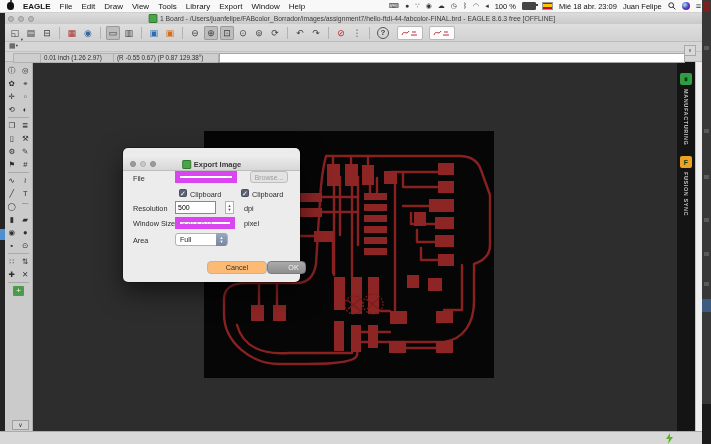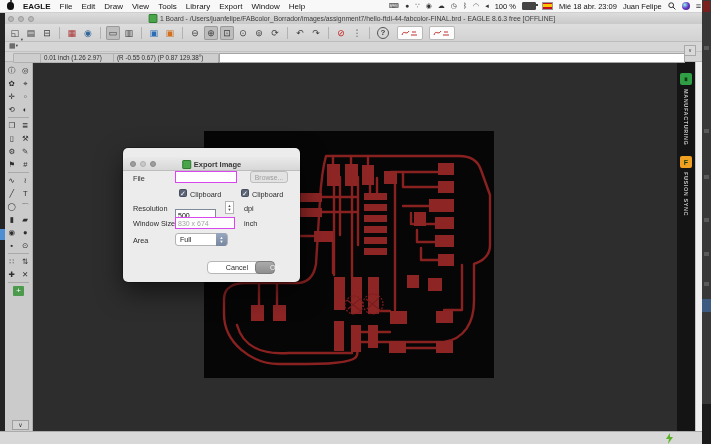--- a/index.html
+++ b/index.html
@@ -90,38 +90,38 @@
   
   #dialog{position:absolute;left:123px;top:148px;width:177px;height:134px;background:#ececec;
     border-radius:5px;box-shadow:0 10px 26px rgba(0,0,0,0.55),0 0 0 1px rgba(0,0,0,0.25);z-index:50;}
   #dlg-titlebar{position:absolute;left:0;top:9px;width:100%;height:14px;background:linear-gradient(#eaeaea,#d7d7d7);
     border-bottom:1px solid #bdbdbd;border-radius:5px 5px 0 0;box-sizing:border-box;}
   .ddot{position:absolute;top:4px;width:6px;height:6px;border-radius:50%;box-sizing:border-box;}
   #dlg-title{position:absolute;left:50%;top:2.5px;transform:translateX(-50%);display:flex;align-items:center;gap:3px;}
   #dlg-title .docicon{width:7px;height:7px;}
   #dlg-title span{font-size:7.5px;font-weight:bold;color:#3a3a3a;white-space:nowrap;}
   .dlabel{position:absolute;font-size:7.3px;color:#2c2c2c;white-space:nowrap;}
-  .din{position:absolute;background:#fff;border:1px solid #d946ef;font-size:7px;
+  .din{position:absolute;background:#fff;border:5px solid #d946ef;font-size:7px;
     font-family:"Liberation Sans",sans-serif;padding:0 2px;box-sizing:border-box;}
   .din:disabled{color:#a2a2a2;background:#fdfdfd;}
   #dlg-browse{position:absolute;left:127px;top:23px;width:38px;height:12px;background:#e3e3e3;border:1px solid #bdbdbd;
     border-radius:3px;font-size:6.8px;color:#9c9c9c;text-align:center;line-height:11px;box-sizing:border-box;}
   .cbox{position:absolute;width:8px;height:8px;background:#5c6577;border:1px solid #474d5a;border-radius:1.5px;
     color:#fff;font-size:7px;line-height:7px;text-align:center;box-sizing:border-box;}
   #res-stepper{position:absolute;left:102px;top:53px;width:9px;height:13px;background:#fdfdfd;border:1px solid #b3b3b3;
     box-sizing:border-box;display:flex;flex-direction:column;align-items:center;justify-content:center;}
   #res-stepper span{font-size:4px;line-height:4px;color:#555;}
   #area-select{position:absolute;left:52px;top:85px;width:53px;height:13px;background:#fff;border:1px solid #b3b3b3;
     border-radius:3px;box-sizing:border-box;font-size:7px;color:#222;line-height:11px;padding-left:4px;}
   #area-cap{position:absolute;right:0;top:-1px;width:11px;height:13px;background:linear-gradient(#98a8c0,#76879f);
     border-radius:0 3px 3px 0;display:flex;flex-direction:column;align-items:center;justify-content:center;}
   #area-cap span{font-size:4px;line-height:4px;color:#fff;}
   .dbtn{position:absolute;height:13px;border-radius:4px;font-size:7.2px;text-align:center;line-height:12px;box-sizing:border-box;}
-  #btn-cancel{left:84px;top:113px;width:60px;background:#ffffff;border:1px solid #b6b6b6;color:#2e2e2e;}
-  #btn-ok{left:132px;top:113px;width:20px;background:linear-gradient(#ababab,#8e8e8e);border:1px solid #7c7c7c;color:#f4f4f4;padding-left:14px;}
+  #btn-cancel{left:84px;top:113px;width:60px;background:#fdba74;border:1px solid #b6b6b6;color:#2e2e2e;}
+  #btn-ok{left:144px;top:113px;width:39px;background:linear-gradient(#ababab,#8e8e8e);border:1px solid #7c7c7c;color:#f4f4f4;padding-left:14px;}
 </style>
 </head>
 <body>
 
 <div id="screen">
 
   <div id="menubar">
     <div id="menu-left">
       <div class="apple"></div>
     <span class="mitem mbold">EAGLE</span>
@@ -419,30 +419,30 @@
     <div class="dlabel" style="left:10px;top:26px;">File</div>
     <input class="din" style="left: 52px; top: 23px; width: 62px; height: 12px;" value="">
     <div id="dlg-browse">Browse...</div>
 
     <div class="cbox" style="left:56px;top:41px;">✓</div>
     <div class="dlabel" style="left:67px;top:42px;">Clipboard</div>
     <div class="cbox" style="left:118px;top:41px;">✓</div>
     <div class="dlabel" style="left:129px;top:42px;">Clipboard</div>
 
     <div class="dlabel" style="left:10px;top:56px;">Resolution</div>
-    <input class="din" style="left: 52px; top: 53px; width: 41px; height: 13px; border: 1.5px solid rgb(127, 139, 153); margin-top: 8px;" value="500">
+    <input class="din" style="left: 52px; top: 53px; width: 41px; height: 13px; border: 1.5px solid rgb(127, 139, 153);" value="500">
     <div id="res-stepper">
       <span>▲</span>
         <span>▼</span>
     </div>
     <div class="dlabel" style="left:121px;top:56px;">dpi</div>
 
     <div class="dlabel" style="left:10px;top:71px;">Window Size</div>
     <input class="din" style="left: 52px; top: 69px; width: 60px; height: 12px;" disabled="" value="830 x 674">
-    <div class="dlabel" style="left:121px;top:71px;">inch</div>
+    <div class="dlabel" style="left:121px;top:71px;">pixel</div>
 
     <div class="dlabel" style="left:10px;top:88px;">Area</div>
     <div id="area-select">
       <span>Full</span>
       <div id="area-cap">
         <span>▲</span>
           <span>▼</span>
       </div>
     </div>
 

